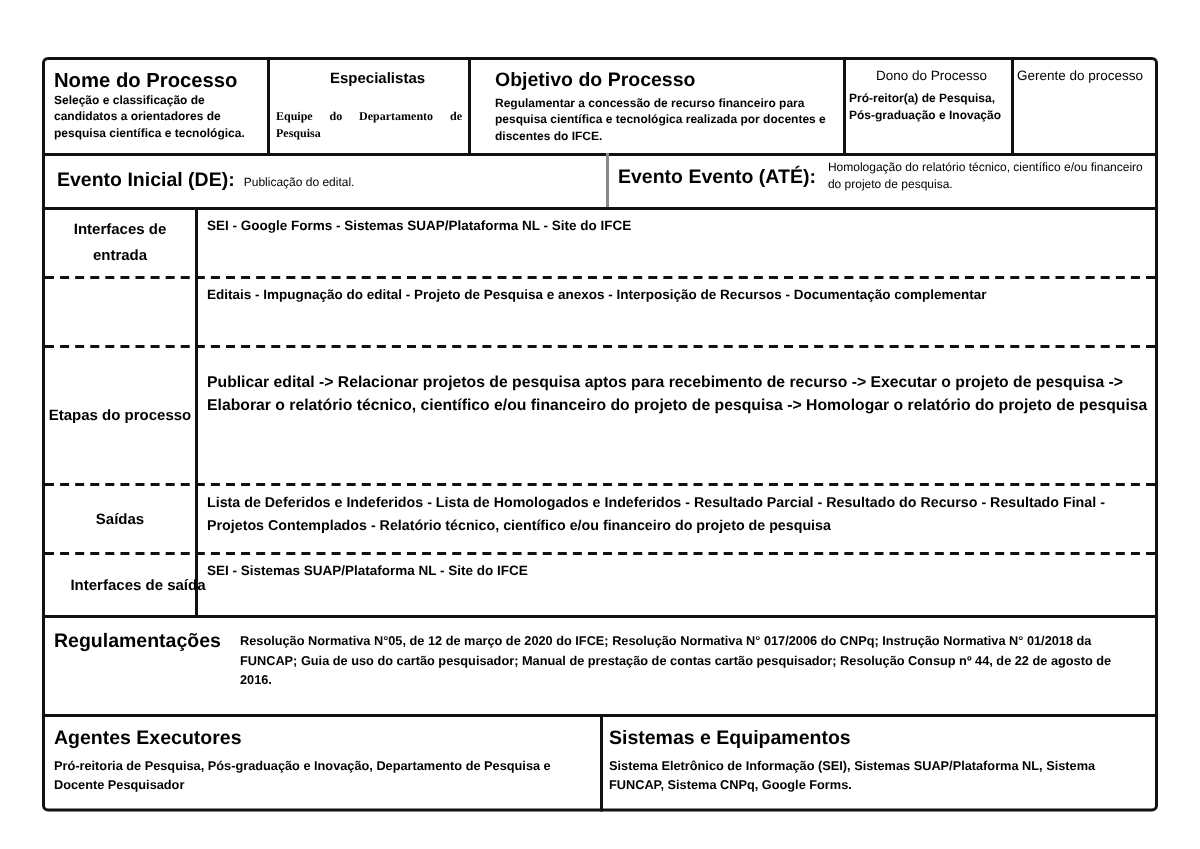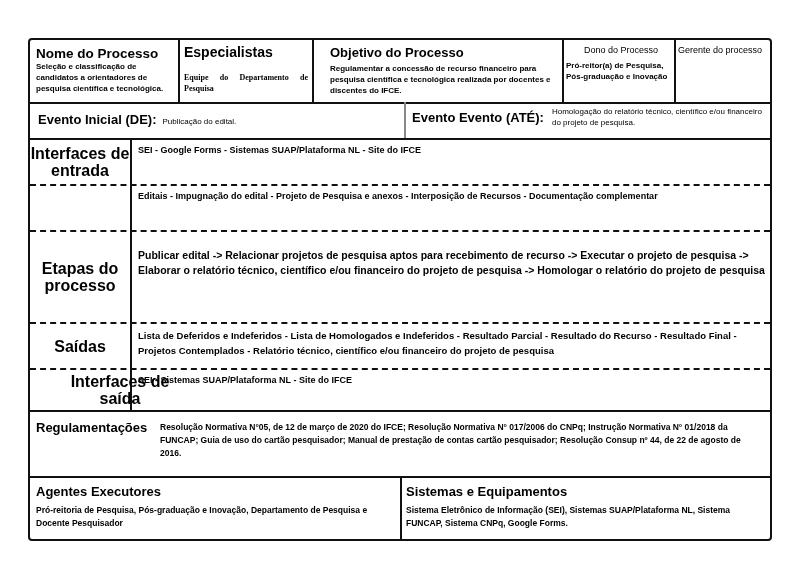--- a/index.html
+++ b/index.html
@@ -9,35 +9,35 @@
            border: 2px solid #111; border-radius: 4px; box-sizing: border-box; padding-left: 14px; }
   .abs { position: absolute; box-sizing: border-box; }
   .h { font-size: 13px; font-weight: bold; line-height: 15px; }
   .t { font-size: 8px; font-weight: bold; line-height: 11px; }
   .tm { font-size: 9px; font-weight: bold; line-height: 13px; }
   .tl { font-size: 10.5px; font-weight: bold; line-height: 15px; }
   .vline { position: absolute; border-left: 2px solid #111; }
   .hline { position: absolute; border-top: 2px solid #111; }
   .dash { position: absolute; border-top: 2px dashed #111; }
   .label { display: flex; align-items: center; justify-content: center; text-align: center;
-           font-size: 16px; font-weight: bold; line-height: 17px; }
+           font-size: 10px; font-weight: bold; line-height: 17px; }
 </style>
 </head>
 <body>
 
 <div class="sheet">
 
   <div class="abs" style="left:6px;top:6px;width:144px;">
     <div class="h" style="font-size:13.5px;">Nome do Processo</div>
     <div class="t">Seleção e classificação de candidatos a orientadores de pesquisa científica e tecnológica.</div>
   </div>
   <div class="vline" style="left:148px;top:0;height:62px;"></div>
 
   <div class="abs" style="left:154px;top:5px;width:124px;">
-    <div class="h" style="font-size:14px;">Especialistas</div>
+    <div class="h" style="font-size:10px;margin-left:36px;">Especialistas</div>
     <div class="t" style="margin-top:12px;text-align:justify;font-family:Liberation Serif, serif;">Equipe do Departamento de Pesquisa</div>
   </div>
   <div class="vline" style="left:282px;top:0;height:62px;"></div>
 
   <div class="abs" style="left:300px;top:5px;width:240px;">
     <div class="h">Objetivo do Processo</div>
     <div class="t" style="margin-top:3px;">Regulamentar a concessão de recurso financeiro para pesquisa científica e tecnológica realizada por docentes e discentes do IFCE.</div>
   </div>
   <div class="vline" style="left:532px;top:0;height:62px;"></div>
 
@@ -75,21 +75,21 @@
   <div class="dash" style="left:0;top:190px;width:740px;"></div>
 
   <div class="abs label" style="left:0;top:192px;width:100px;height:90px;">Etapas do processo</div>
   <div class="abs tl" style="left:108px;top:208px;width:628px;">Publicar edital -&gt; Relacionar projetos de pesquisa aptos para recebimento de recurso -&gt; Executar o projeto de pesquisa -&gt; Elaborar o relatório técnico, científico e/ou financeiro do projeto de pesquisa -&gt; Homologar o relatório do projeto de pesquisa</div>
   <div class="dash" style="left:0;top:282px;width:740px;"></div>
 
   <div class="abs label" style="left:0;top:284px;width:100px;height:44px;">Saídas</div>
   <div class="abs tm" style="left:108px;top:288px;width:620px;font-size:9.5px;line-height:15px;">Lista de Deferidos e Indeferidos - Lista de Homologados e Indeferidos - Resultado Parcial - Resultado do Recurso - Resultado Final - Projetos Contemplados - Relatório técnico, científico e/ou financeiro do projeto de pesquisa</div>
   <div class="dash" style="left:0;top:328px;width:740px;"></div>
 
-  <div class="abs label" style="left:0;top:330px;width:124px;height:40px;margin-left:28px;">Interfaces de saída</div>
+  <div class="abs label" style="left:0;top:330px;width:124px;height:40px;">Interfaces de saída</div>
   <div class="abs tm" style="left:108px;top:334px;width:628px;">SEI - Sistemas SUAP/Plataforma NL - Site do IFCE</div>
 
   <div class="hline" style="left:0;top:370px;width:740px;"></div>
 
   <div class="abs" style="left:6px;top:378px;">
     <span class="h">Regulamentações</span>
   </div>
   <div class="abs t" style="left:130px;top:381px;width:600px;font-size:8.5px;line-height:13px;">Resolução Normativa N°05, de 12 de março de 2020 do IFCE;  Resolução Normativa N° 017/2006 do CNPq;  Instrução Normativa N° 01/2018 da FUNCAP; Guia de uso do cartão pesquisador; Manual de prestação de contas cartão pesquisador;  Resolução Consup nº 44, de  22 de agosto de 2016.</div>
 
   <div class="hline" style="left:0;top:436px;width:740px;"></div>

